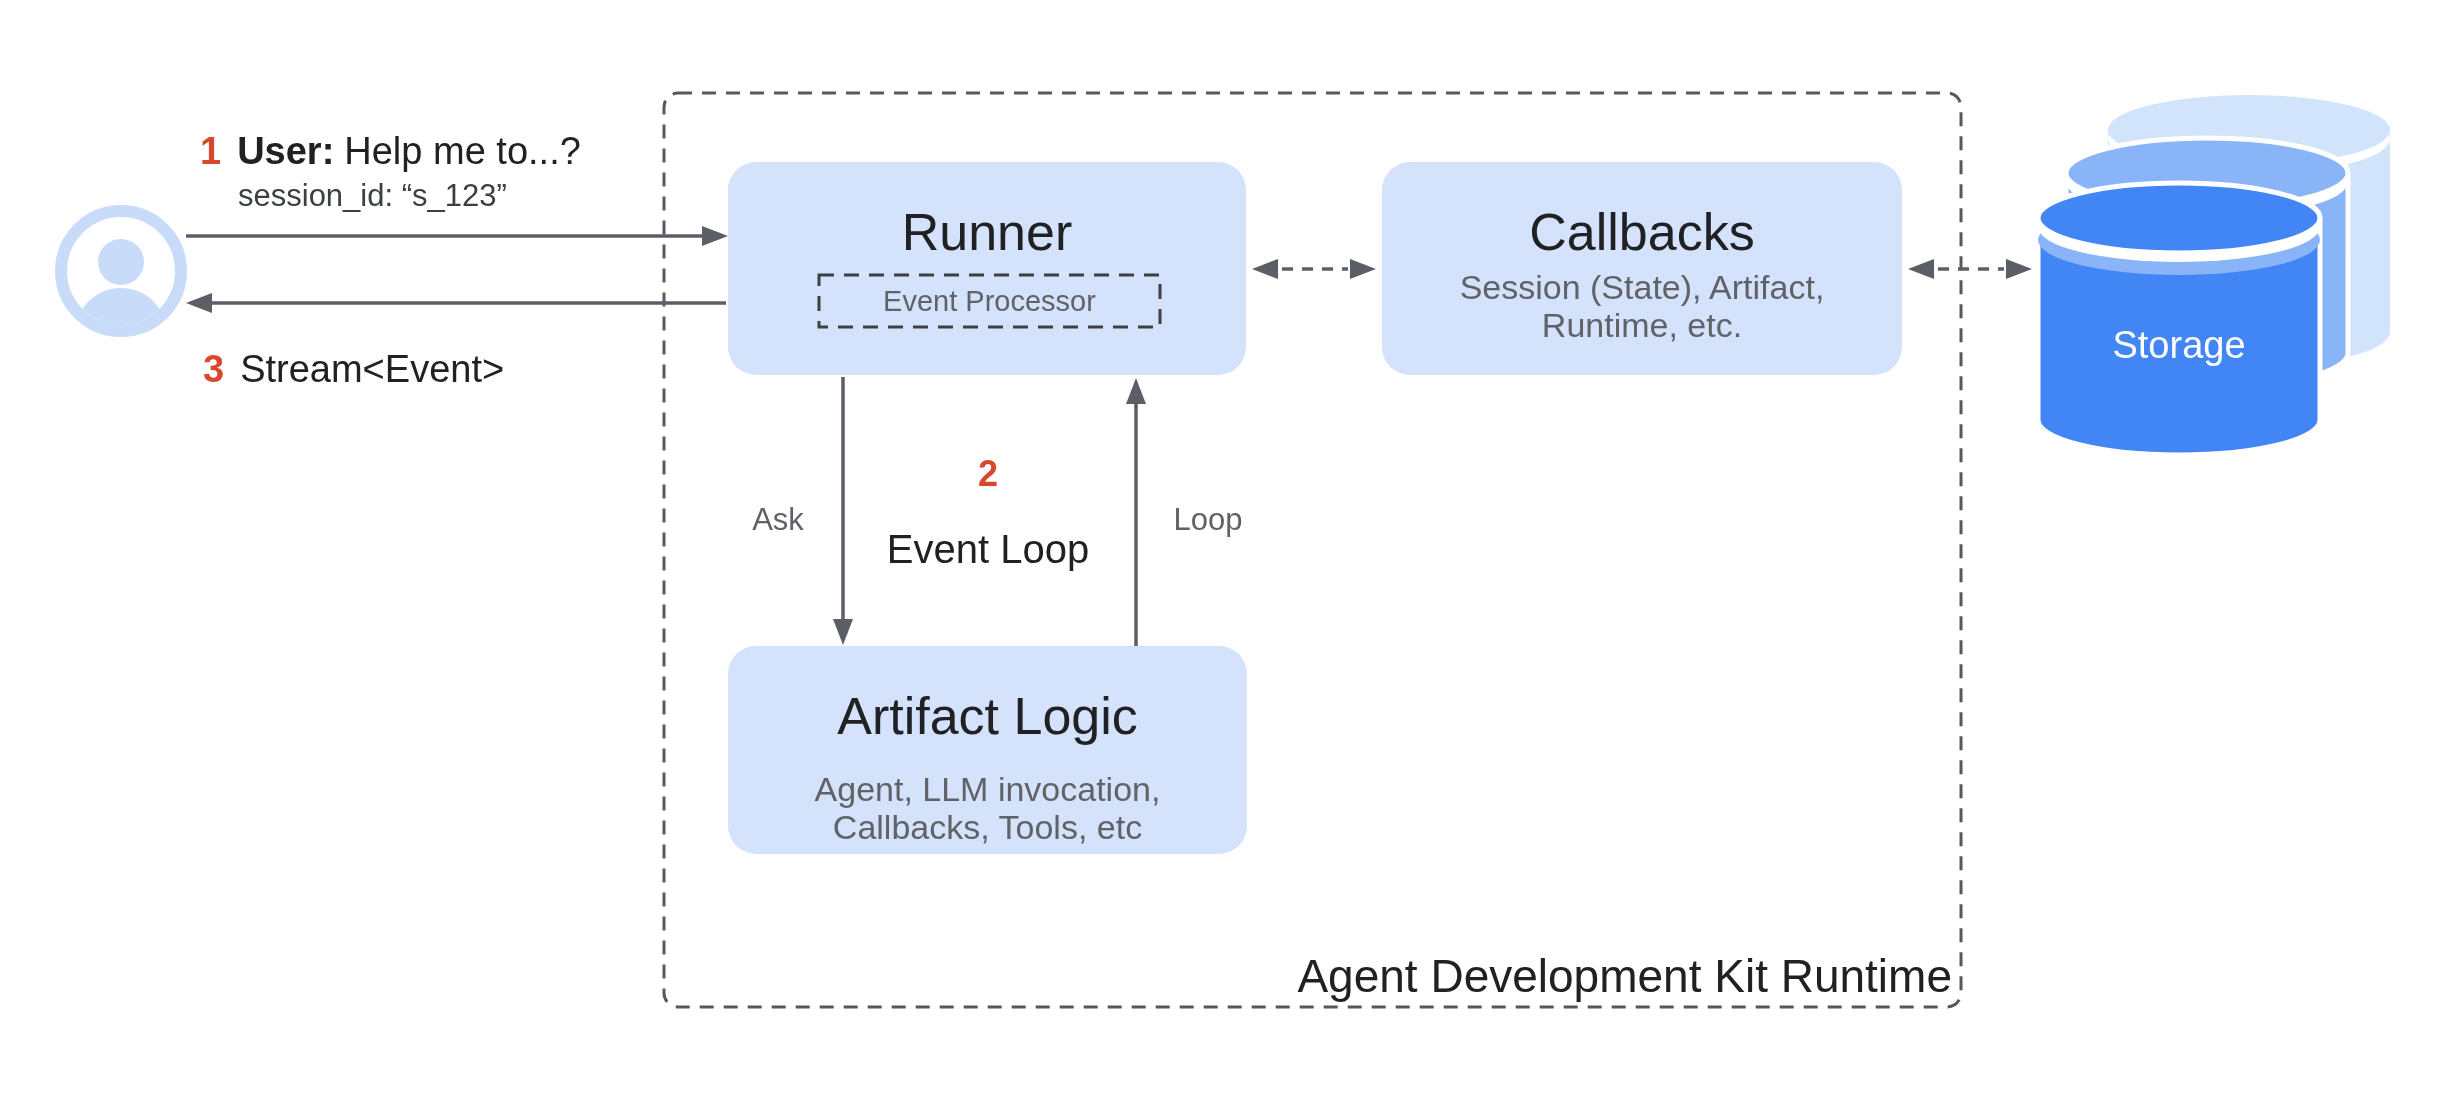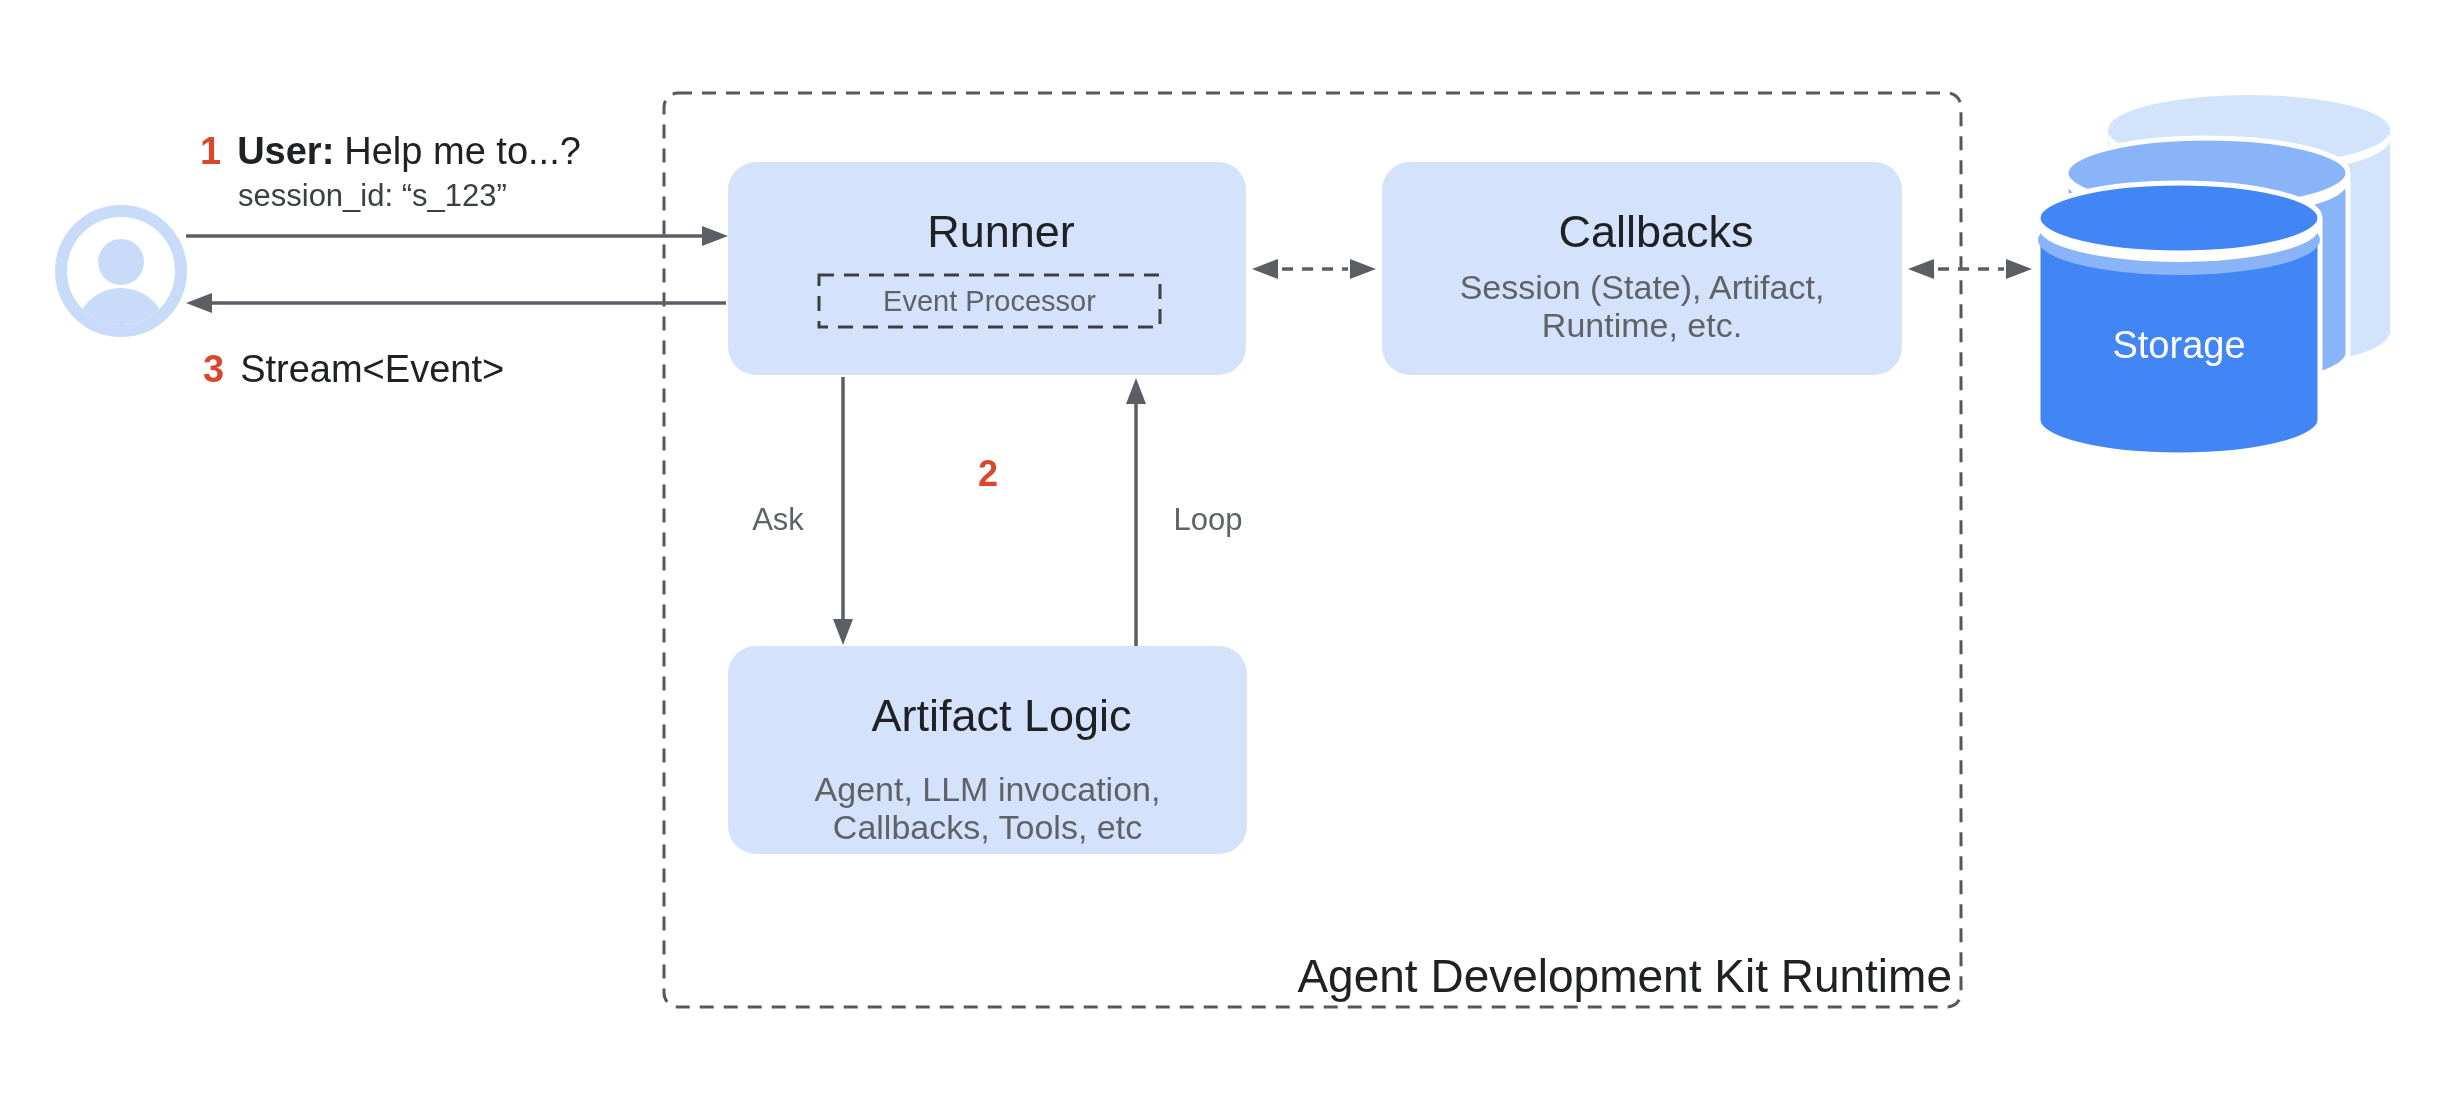--- a/index.html
+++ b/index.html
@@ -12,21 +12,21 @@
   #canvas{
     position:relative; width:2450px; height:1109px; background:#ffffff;
     font-family:"Liberation Sans", sans-serif; overflow:hidden;
     color:var(--text_dark);
     border-radius:26px;
   }
   svg.layer{position:absolute; left:0; top:0; width:2450px; height:1109px; z-index:2; pointer-events:none;}
   .box{position:absolute; background:var(--box_fill); border-radius:28px; z-index:1;}
   .txt{position:absolute; z-index:3; white-space:nowrap;}
   .center{text-align:center;}
-  .title{font-size:45px; line-height:48px; color:var(--text_dark);padding-left:14px;}
+  .title{font-size:52px; line-height:48px; color:var(--text_dark);}
   .subtitle{font-size:34px; line-height:38px; color:var(--text_gray); white-space:pre-line;}
   .annotation-num{color:var(--accent_red); font-weight:bold;}
   .gray-label{font-size:31px; color:var(--text_gray);}
   
   .sline{stroke:var(--line_gray); stroke-width:3.5; fill:none;}
   .dline{stroke:var(--line_gray); stroke-width:3.5; fill:none; stroke-dasharray:11 9;}
   .head{fill:var(--line_gray); stroke:none;}
   .runtime-rect{fill:none; stroke:var(--border_gray); stroke-width:3; stroke-dasharray:14 10;}
   .ep-rect{fill:none; stroke:var(--ep_border); stroke-width:3; stroke-dasharray:15 10;}
   .av-ring{fill:#ffffff; stroke:var(--avatar_blue); stroke-width:12;}
@@ -129,20 +129,21 @@
   <div class="txt title center" style="left:728px; top:208px; width:518px;">Runner</div>
   <div class="txt center" style="left:819px; top:275px; width:341px; height:52px; font-size:29px; line-height:52px; color:var(--text_gray);">Event Processor</div>
 
   <div class="txt title center" style="left:1382px; top:208px; width:520px;">Callbacks</div>
   <div class="txt subtitle center" style="left:1382px; top:268px; width:520px;"><span>Session (State), Artifact,</span><br><span>Runtime, etc.</span></div>
 
   <div class="txt title center" style="left:728px; top:692px; width:519px;">Artifact Logic</div>
   <div class="txt subtitle center" style="left:728px; top:770px; width:519px;"><span>Agent, LLM invocation,</span><br><span>Callbacks, Tools, etc</span></div>
 
   <div class="txt annotation-num center" style="left:928px; top:456px; width:120px; font-size:36px; line-height:36px;">2</div>
+  <div class="txt center" style="left:828px; top:528px; width:320px; font-size:40px; line-height:42px;">Event Loop</div>
   <div class="txt gray-label center" style="left:718px; top:504px; width:120px; line-height:32px;">Ask</div>
   <div class="txt gray-label center" style="left:1148px; top:504px; width:120px; line-height:32px;">Loop</div>
 
   <div class="txt" style="right:498px; top:950px; font-size:46px; line-height:52px;">Agent Development Kit Runtime</div>
 
   <div class="txt center" style="left:2038px; top:324px; width:282px; font-size:38px; line-height:42px; color:#ffffff;">Storage</div>
 
 </div>
 
 </body></html>

